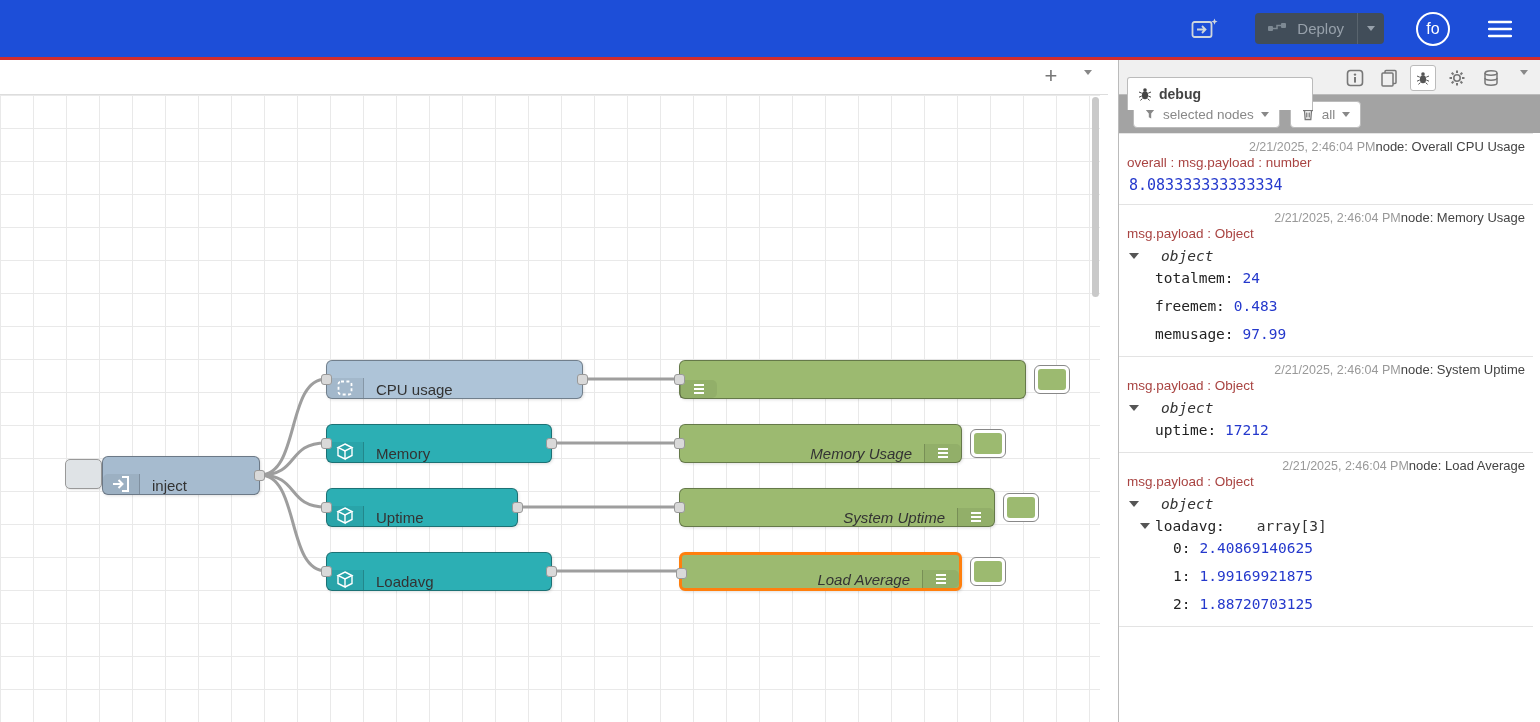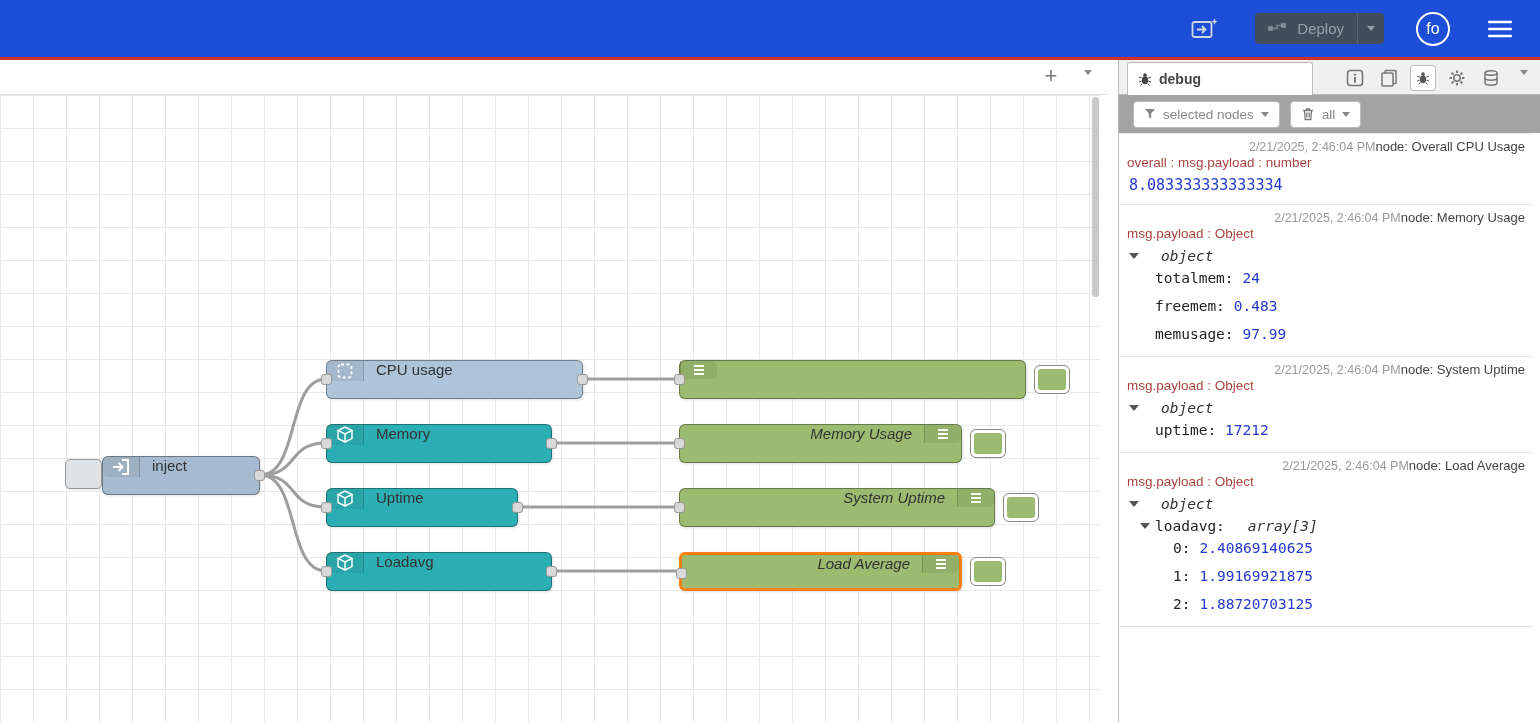--- a/index.html
+++ b/index.html
@@ -20,58 +20,58 @@
   
   .tabstrip{position:absolute;top:60px;left:0;width:1108px;height:35px;background:#fff;border-bottom:1px solid #ddd}
   .ts-add{position:absolute;right:44px;top:3px;font-size:22px;color:#777;width:26px;text-align:center;cursor:pointer}
   .ts-caret{position:absolute;right:16px;top:15px;cursor:pointer}
   .canvas{position:absolute;top:95px;left:0;width:1100px;height:627px;background-color:#fff;background-image:linear-gradient(#e9e9e9 1px,transparent 1px),linear-gradient(90deg,#e9e9e9 1px,transparent 1px);background-size:33px 33px}
   .wires{position:absolute;top:0;left:0}
   .wires path{stroke:#9e9e9e;stroke-width:3;fill:none;stroke-linecap:round}
   .vscroll{position:absolute;left:1092px;top:2px;width:7px;height:200px;border-radius:4px;background:#c9c9c9;cursor:pointer}
 
   
-  .node{position:absolute;height:39px;border:1px solid rgba(0,0,0,.35);border-radius:6px;display:flex;align-items:flex-start;box-shadow:1px 1px 3px rgba(0,0,0,.12);cursor:pointer}
+  .node{position:absolute;height:39px;border:1px solid rgba(0,0,0,.35);border-radius:6px;display:flex;align-items:flex-end;box-shadow:1px 1px 3px rgba(0,0,0,.12);cursor:pointer}
   .node .nicon{width:37px;display:flex;align-items:center;justify-content:center;background:rgba(0,0,0,.06)}
   .node.left-icon .nicon{border-right:1px solid rgba(0,0,0,.18);border-radius:5px 0 0 5px}
   .node.right-icon .nicon{border-left:1px solid rgba(0,0,0,.18);border-radius:0 5px 5px 0}
   .node .nlabel{flex:1;display:flex;align-items:center;padding:0 12px;font-size:15px;color:#333;white-space:nowrap}
   .node.right-icon .nlabel{justify-content:flex-end;font-style:italic}
   .node.selected{border:3px solid #ff7f0e}
   .port{position:absolute;width:11px;height:11px;background:#d9d9d9;border:1px solid #999;border-radius:3px;top:13px;cursor:crosshair}
   .port.in{left:-6px}.port.out{right:-6px}
   .inject-btn{position:absolute;left:65px;top:364px;width:37px;height:30px;background:#dfe3e6;border:1px solid #999;border-radius:5px;cursor:pointer;box-shadow:1px 1px 2px rgba(0,0,0,.1)}
   .toggle{position:absolute;width:36px;height:29px;background:#fff;border:1px solid #888;border-radius:6px;padding:3px;cursor:pointer}
   .toggle .tfill{width:100%;height:100%;background:#9cba70;border-radius:3px}
 
   
   .sidebar{position:absolute;top:60px;left:1118px;width:422px;height:662px;background:#fff;border-left:1px solid #bbb}
   .sb-tabbar{position:relative;height:35px;background:#f0f0f0;border-bottom:1px solid #bbb}
-  .sb-tab{position:absolute;left:8px;top:2px;height:33px;width:186px;background:#fff;border:1px solid #bbb;border-bottom:none;border-radius:3px 3px 0 0;display:flex;align-items:center;gap:7px;padding:0 10px;font-size:14px;font-weight:bold;color:#444;z-index:2;cursor:pointer}
+  .sb-tab{position:absolute;left:8px;top:17px;height:33px;width:186px;background:#fff;border:1px solid #bbb;border-bottom:none;border-radius:3px 3px 0 0;display:flex;align-items:center;gap:7px;padding:0 10px;font-size:14px;font-weight:bold;color:#444;z-index:2;cursor:pointer}
   .sb-tools{position:absolute;right:36px;top:4px;height:27px;display:flex;align-items:center;gap:8px}
   .sb-toolbtn{width:26px;height:26px;display:flex;align-items:center;justify-content:center;border-radius:3px;cursor:pointer}
   .sb-toolbtn.active{background:#fff;border:1px solid #bbb}
   .sb-caret{position:absolute;right:12px;top:15px;cursor:pointer}
   .sb-filter{height:38px;display:flex;align-items:center;gap:10px;padding:0 14px;background:#a3a3a3}
   .pill{display:flex;align-items:center;gap:7px;height:27px;padding:0 10px;border:1px solid #bbb;border-radius:4px;background:#fff;color:#888;font-size:13.5px;cursor:pointer}
   .sb-messages{position:absolute;top:73px;left:0;width:414px;bottom:0;overflow:hidden;border-top:1px solid #e5e5e5}
   .msg{border-bottom:1px solid #e3e3e3;padding:5px 8px 8px;cursor:default}
   .msg-meta{display:flex;justify-content:flex-end;align-items:baseline;font-size:12.5px;color:#999}
   .msg-meta .src{color:#444;font-size:13px}
   .msg-prop{font-size:13.5px;color:#a94442;padding-top:1px}
   .mono{font-family:"DejaVu Sans Mono","Liberation Mono",monospace}
   .msg-value{font-size:15px;color:#2438cc;padding:6px 0 2px 2px}
   .row-obj{display:flex;align-items:center;gap:22px;padding:7px 0 0 2px;font-size:14.5px;color:#333}
   .row-obj .olabel{font-style:italic}
   .tri{width:0;height:0;border-left:5px solid transparent;border-right:5px solid transparent;border-top:6px solid #555;cursor:pointer}
   .row-kv{padding-left:28px;font-size:14.5px;line-height:28px;color:#222}
   .row-kv .val{color:#2438cc;margin-left:9px}
   .row-kv.nested{padding-left:46px}
   .row-arr{display:flex;align-items:center;gap:5px;padding:6px 0 0 13px;font-size:14.5px;color:#222}
-  .row-arr .atype{font-style:italic;margin-left:18px;color:#333}
+  .row-arr .atype{margin-left:27px;color:#333}
 </style>
 </head>
 <body>
 
 <div class="header">
   <div class="hdr-iconbtn">
     <svg width="28" height="24" viewBox="0 0 28 24" fill="none" stroke="#cfd6dc" stroke-width="1.8">
       <rect x="1.5" y="5" width="19" height="15" rx="2"></rect>
       <path d="M6 12.5 H14 M11 9 L14.5 12.5 L11 16"></path>
       <path d="M23.5 1.5 l.9 2.2 2.2 .9 -2.2 .9 -.9 2.2 -.9 -2.2 -2.2 -.9 2.2 -.9 z" fill="#cfd6dc" stroke="none"></path>

